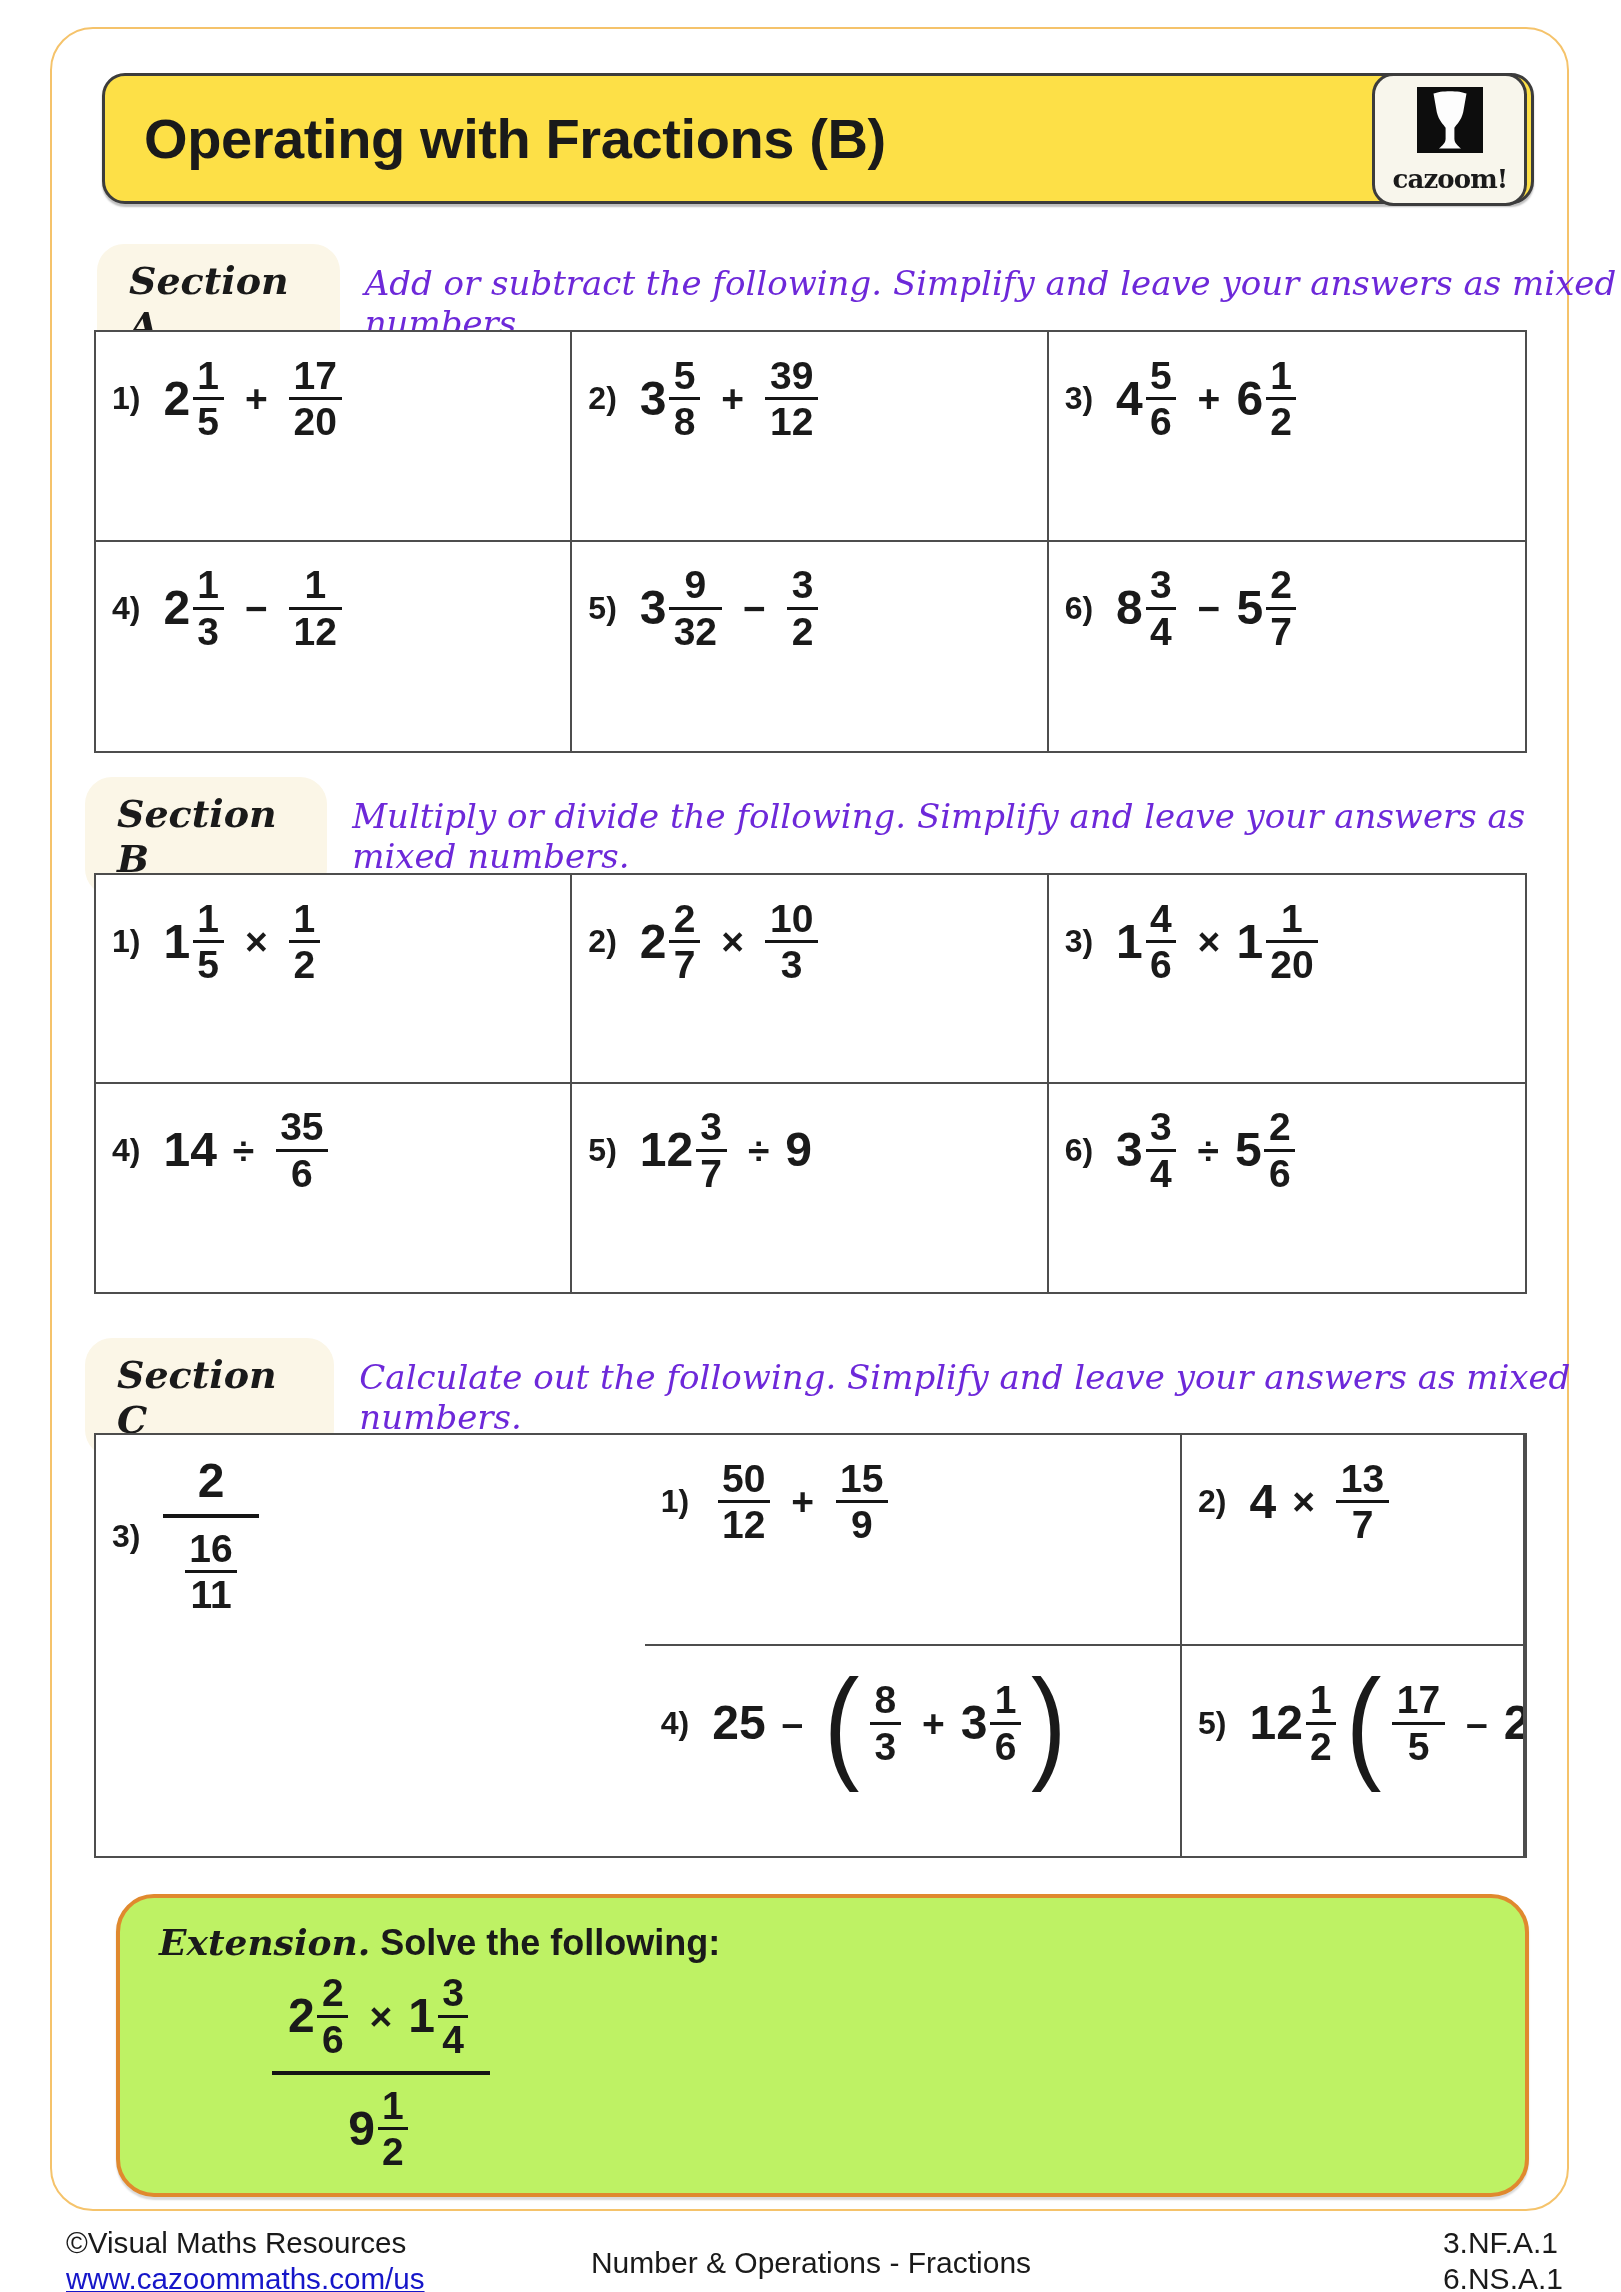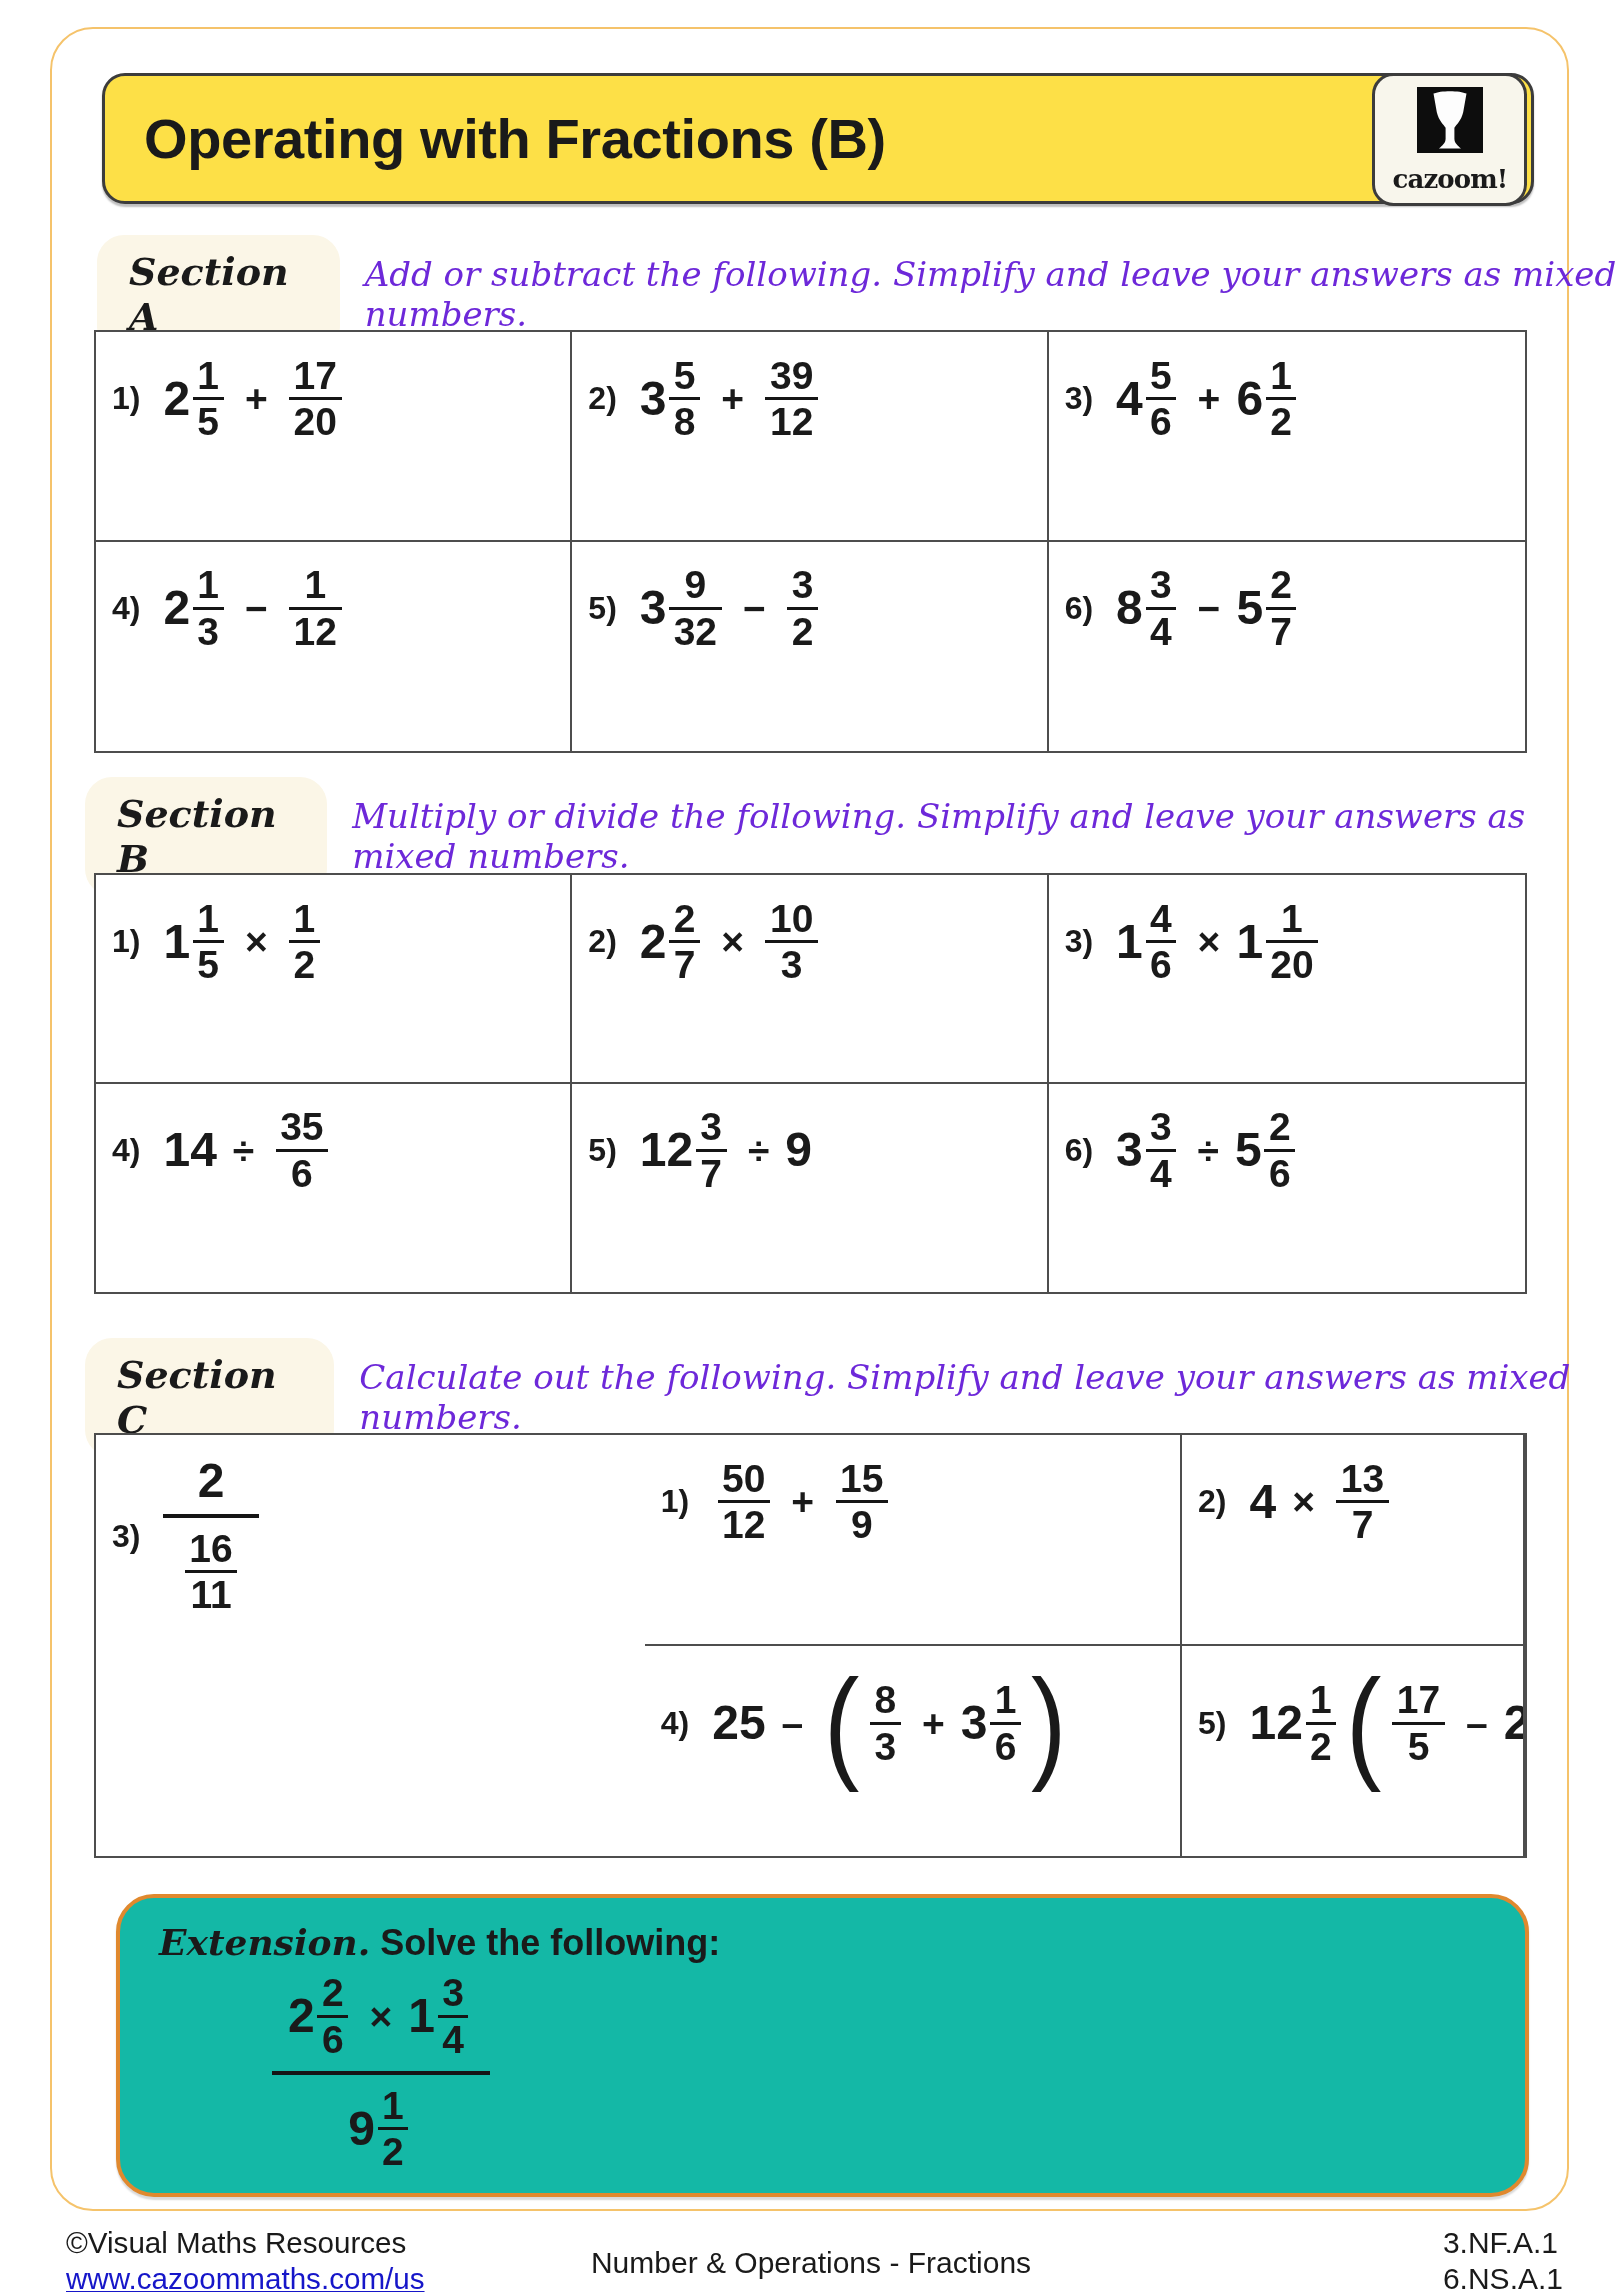--- a/index.html
+++ b/index.html
@@ -21,21 +21,21 @@
   .logobox svg{width:66px;height:66px;display:block;}
   .logotext{font-family:"DejaVu Serif",serif;font-weight:bold;font-size:26px;
             letter-spacing:-0.9px;line-height:1;margin-top:13px;}
 
   
   .sechead{position:absolute;left:85px;display:flex;align-items:center;}
   .seclabel{background:#fbf6e7;border-radius:27px;padding:14.3px 32px;
             font-family:"DejaVu Serif",serif;font-style:italic;font-weight:bold;font-size:38px;}
   .instruction{font-family:"DejaVu Serif",serif;font-style:italic;font-size:34px;
                margin-left:25px;color:#6d28d9;}
-  #secA{top:235px;padding-left:12px;} #secB{top:777px;} #secC{top:1338px;}
+  #secA{top:244px;padding-left:12px;} #secB{top:777px;} #secC{top:1338px;}
 
   
   .wtable{position:absolute;left:94px;width:1433px;display:grid;
           border:2.7px solid #4d4d4d;background:#ffffff;box-sizing:border-box;}
   #tableA{top:330px;height:423px;grid-template-columns:1fr 1fr 1fr;grid-template-rows:1fr 1fr;}
   #tableB{top:873px;height:421px;grid-template-columns:1fr 1fr 1fr;grid-template-rows:1fr 1fr;}
   #tableC{top:1433px;height:425px;grid-template-columns:38.4% 37.6% 24%;grid-template-rows:1fr 1fr;}
   .cell{border-right:2.7px solid #4d4d4d;border-bottom:2.7px solid #4d4d4d;
         padding:21.5px 16px;box-sizing:border-box;overflow:hidden;}
   .cell.last-col{border-right:none;}
@@ -51,21 +51,21 @@
   .int + .frac{margin-left:2.7px;}
   .fnum,.fden{font-size:39px;font-weight:bold;line-height:1.12;padding:0 4.5px;}
   .fbar{align-self:stretch;border-top:3.6px solid #151515;height:0;}
   .paren{font-size:125px;font-weight:400;line-height:.9;margin:0 1.8px;transform:scaleX(.85);}
   .bigfrac{display:inline-flex;flex-direction:column;align-items:center;}
   .bfrow{display:inline-flex;align-items:center;padding:0 16px;}
   .bfbar{align-self:stretch;border-top:4.5px solid #151515;height:0;margin:9px 0;}
 
   
   .extension{position:absolute;left:116px;top:1894px;width:1413px;height:303px;
-             background:#14b8a6;border:4.5px solid #e0892e;border-radius:38px;
+             background:#bef264;border:4.5px solid #e0892e;border-radius:38px;
              box-sizing:border-box;box-shadow:0 2.7px 1.8px rgba(0,0,0,.15);}
   .ex-head{margin:23px 0 0 39px;font-size:36px;}
   .ex-head .it{font-family:"DejaVu Serif",serif;font-style:italic;font-weight:bold;}
   .ex-head .rest{font-weight:bold;}
   .ex-expr{margin:7.2px 0 0 152px;display:inline-flex;align-items:center;font-weight:bold;}
 
   
   .foot-left{position:absolute;left:66px;top:2225px;font-size:29.6px;line-height:1.2;}
   .foot-left a{color:#1616c9;text-decoration:underline;cursor:pointer;}
   .foot-center{position:absolute;left:0;width:100%;top:2246px;text-align:center;font-size:30px;}

